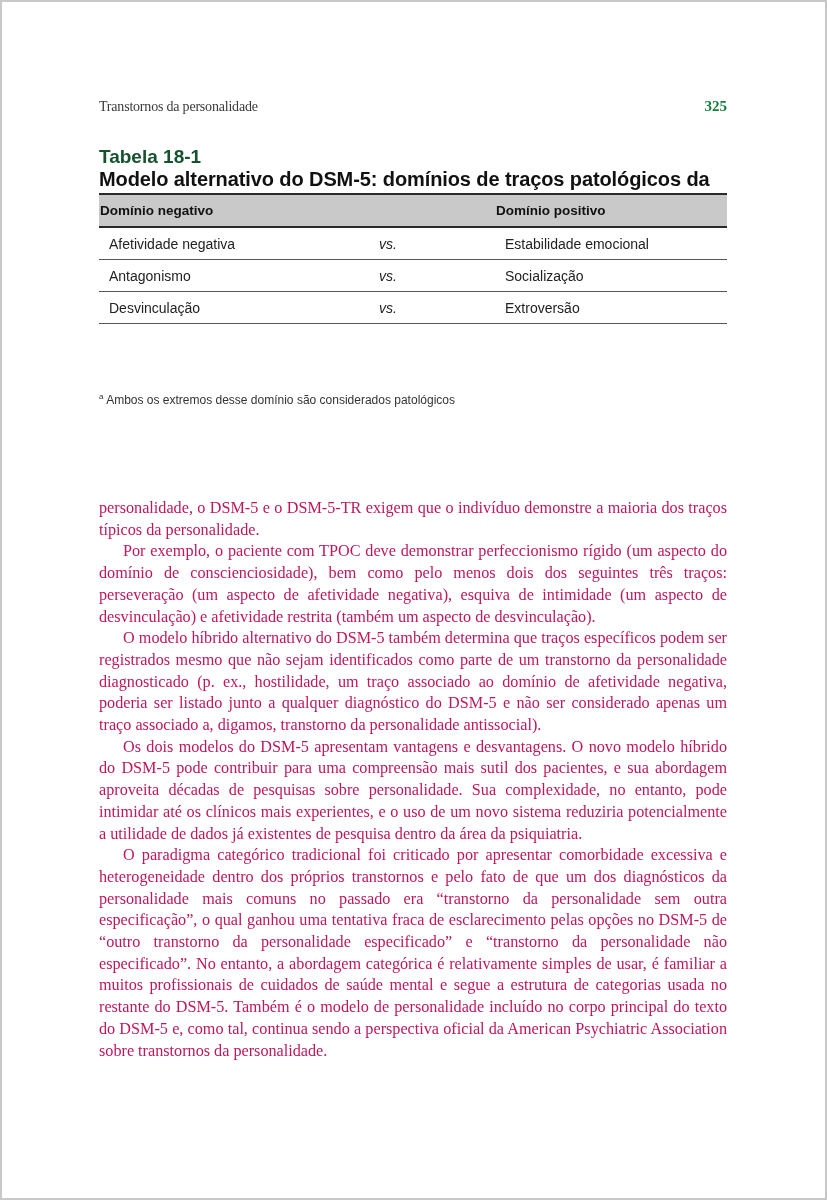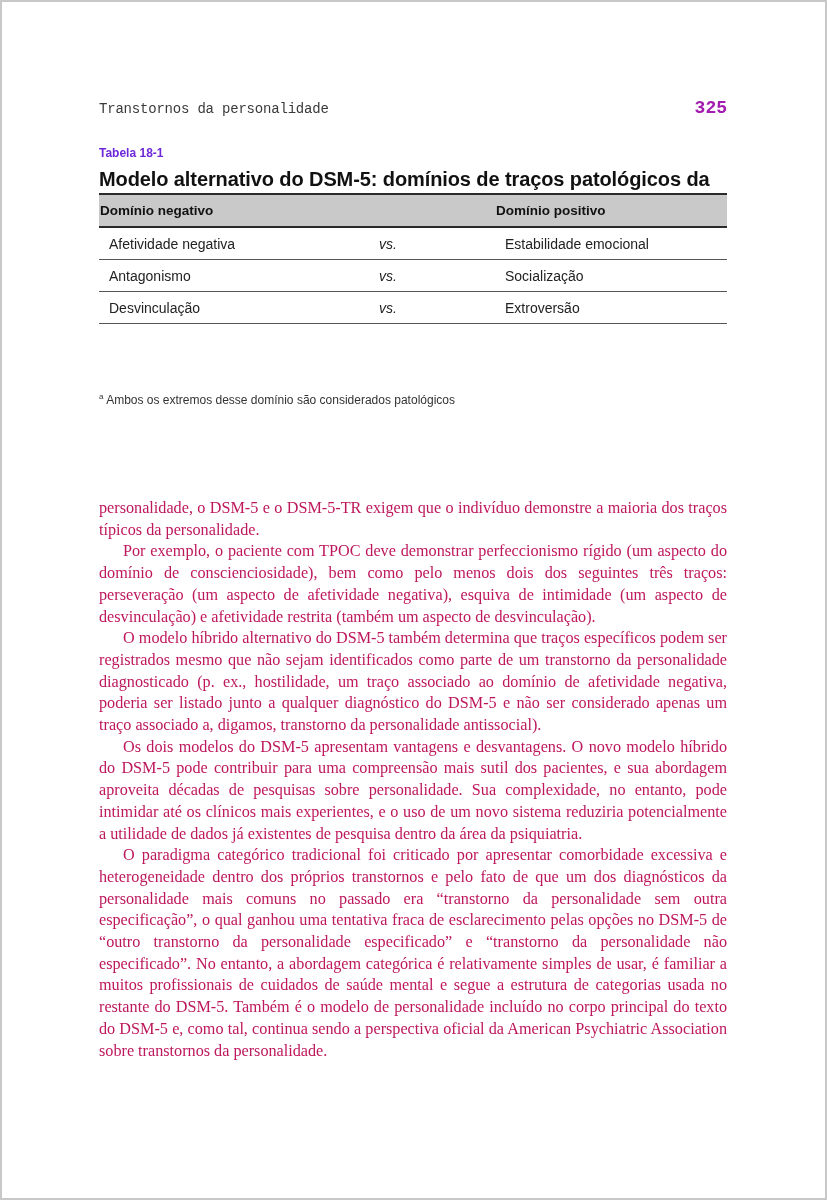--- a/index.html
+++ b/index.html
@@ -3,28 +3,28 @@
 <meta charset="utf-8">
 <style>
   html, body { margin: 0; padding: 0; background: #ffffff; }
   body {
     width: 827px; height: 1200px; position: relative; overflow: hidden;
     box-sizing: border-box; border: 2px solid #c8c8c8;
   }
   .page { position: absolute; left: 97px; top: 0; width: 628px; }
   .running-head {
     position: absolute; top: 96px; left: 0; width: 628px;
-    font-family: Liberation Mono, monospace; font-size: 14px; color: #333;
+    font-family: Liberation Serif, serif; font-size: 14px; color: #333;
     display: flex; justify-content: space-between; align-items: baseline;
   }
   .running-head .title { font-weight: 300; letter-spacing: -0.2px; color: #3a3a3a; }
-  .running-head .pagenum { font-weight: bold; font-size: 18px; color: #a21caf; }
+  .running-head .pagenum { font-weight: bold; font-size: 15px; color: #15803d; }
   .table-label {
     position: absolute; top: 144px; left: 0;
-    font-family: "Liberation Sans", sans-serif; font-weight: bold; font-size: 12px; color: #6d28d9;
+    font-family: "Liberation Sans", sans-serif; font-weight: bold; font-size: 19px; color: #14532d;
   }
   .table-caption {
     position: absolute; top: 166px; left: 0; width: 628px;
     font-family: "Liberation Sans", sans-serif; font-weight: bold; font-size: 20px; color: #111;
     letter-spacing: -0.1px;
   }
   table.domains {
     position: absolute; top: 191px; left: 0; width: 628px;
     border-collapse: collapse;
     font-family: "Liberation Sans", sans-serif; font-size: 14px; color: #222;

